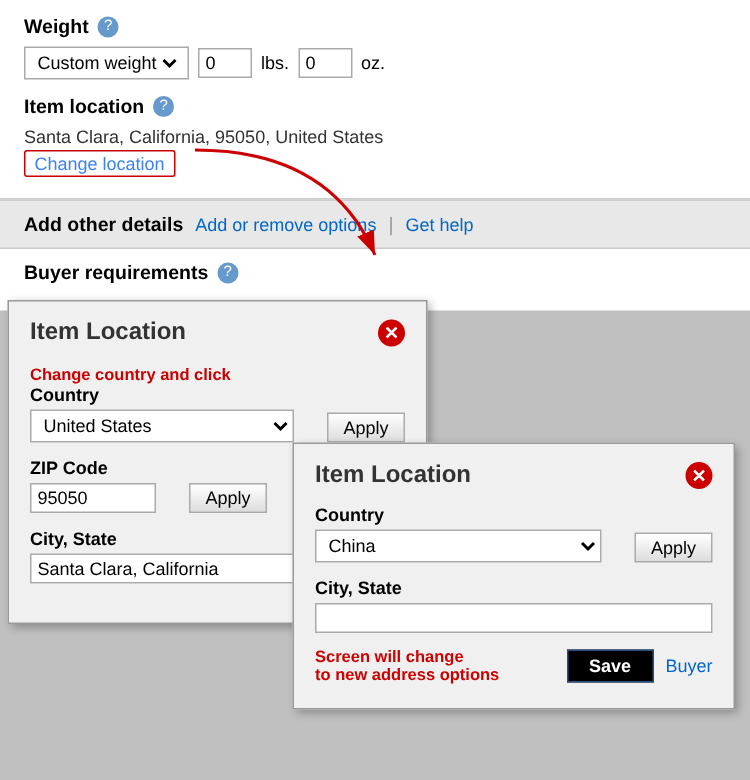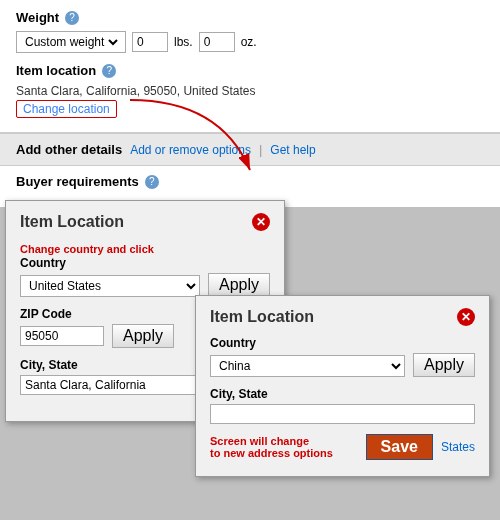--- a/index.html
+++ b/index.html
@@ -203,23 +203,24 @@
       padding: 2px 4px;
       font-size: 12px;
       background: #fff;
       flex: 1;
     }
 
     .apply-btn {
       background: linear-gradient(to bottom, #fff, #ddd);
       border: 1px solid #aaa;
       padding: 2px 10px;
-      font-size: 16px;
+      font-size: 12px;
       cursor: pointer;
       white-space: nowrap;
+      margin-left: 14px;
     }
 
     .zip-section {
       margin-bottom: 10px;
     }
 
     .zip-row {
       display: flex;
       align-items: center;
       gap: 8px;
@@ -253,25 +254,25 @@
     }
 
     .save-cancel-row {
       display: flex;
       align-items: center;
       gap: 8px;
       margin-top: 10px;
     }
 
     .save-btn {
-      background: #c2410c;
+      background: #000000;
       color: white;
       border: 1px solid #2a5080;
       padding: 3px 14px;
-      font-size: 16px;
+      font-size: 12px;
       cursor: pointer;
       font-weight: bold;
     }
 
     .cancel-btn {
       background: transparent;
       border: none;
       color: #0066cc;
       font-size: 12px;
       cursor: pointer;
@@ -403,15 +404,15 @@
     <label class="field-label">City, State</label>
     <input class="city-state-input" type="text" value="" style="">
   </div>
 
   <div class="save-cancel-row">
     <span class="screen-change-hint">
       <span>Screen will change</span><br>
       <span>to new address options</span>
     </span>
     <button class="save-btn">Save</button>
-    <button class="cancel-btn">States</button>
+    <button class="cancel-btn">Buyer</button>
   </div>
 </div>
 
 </body></html>

